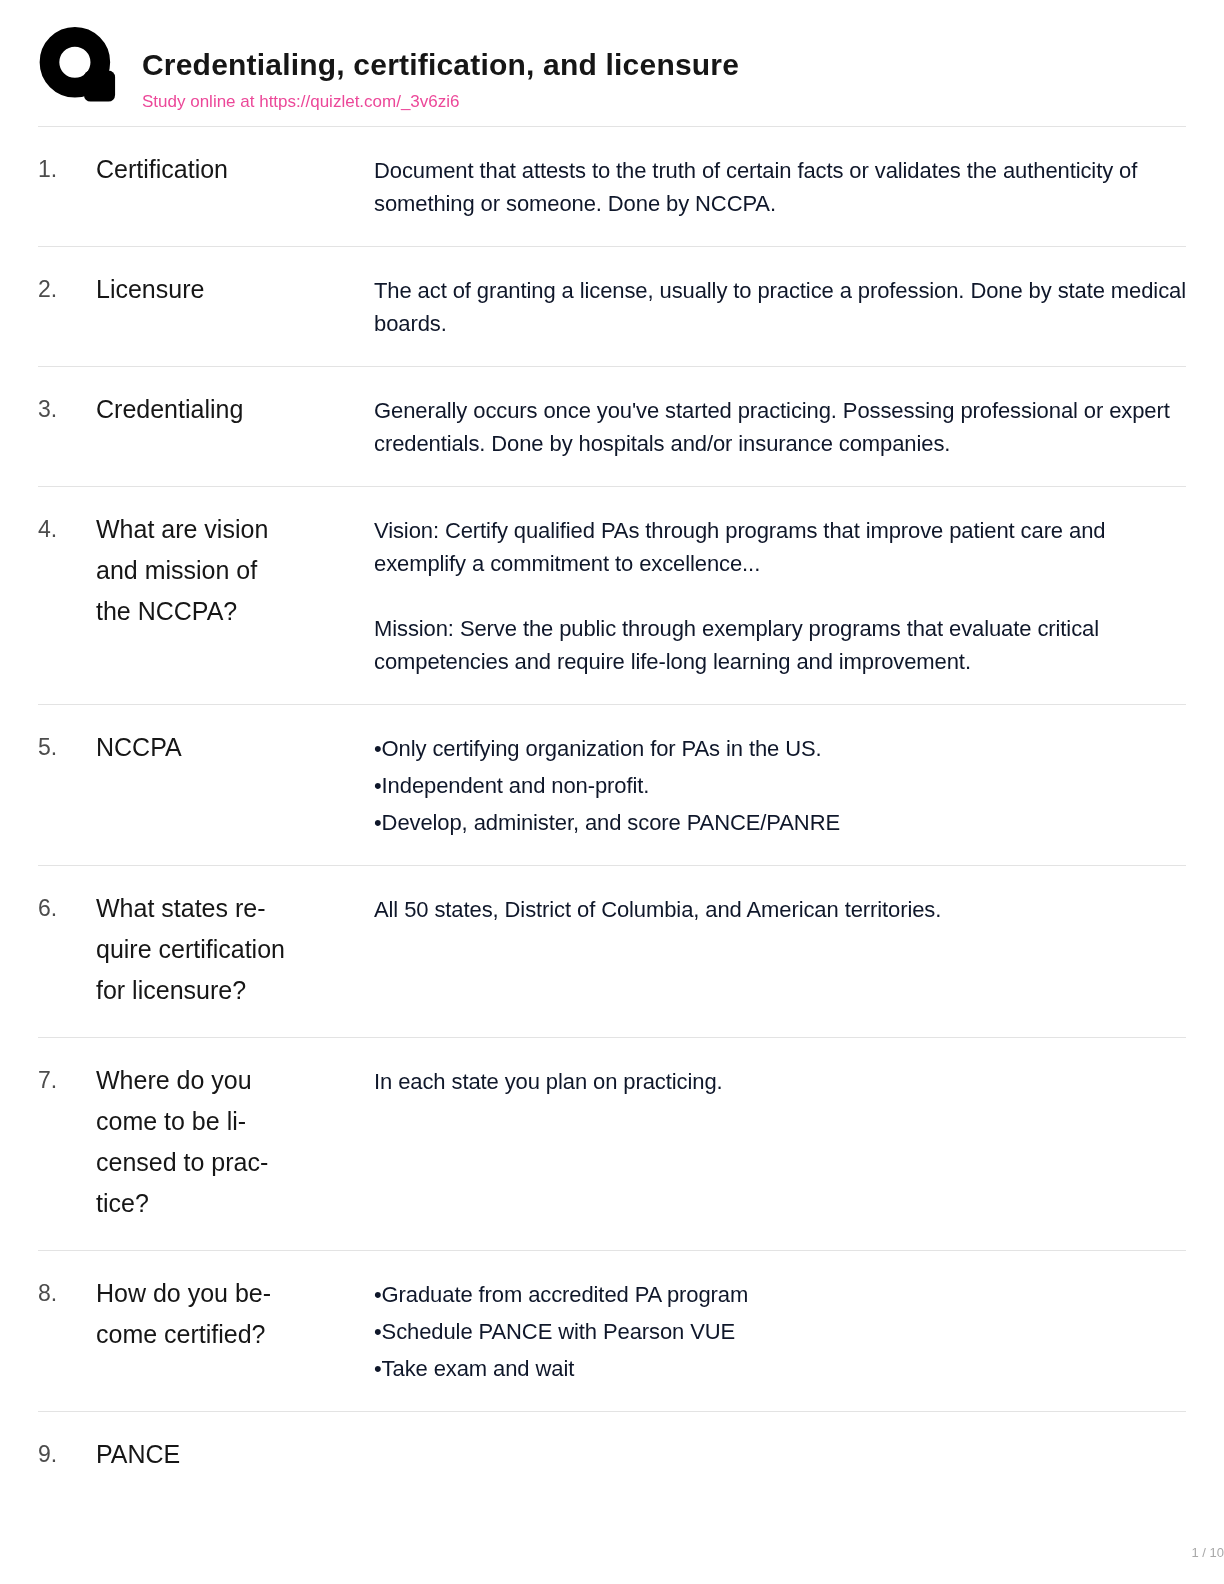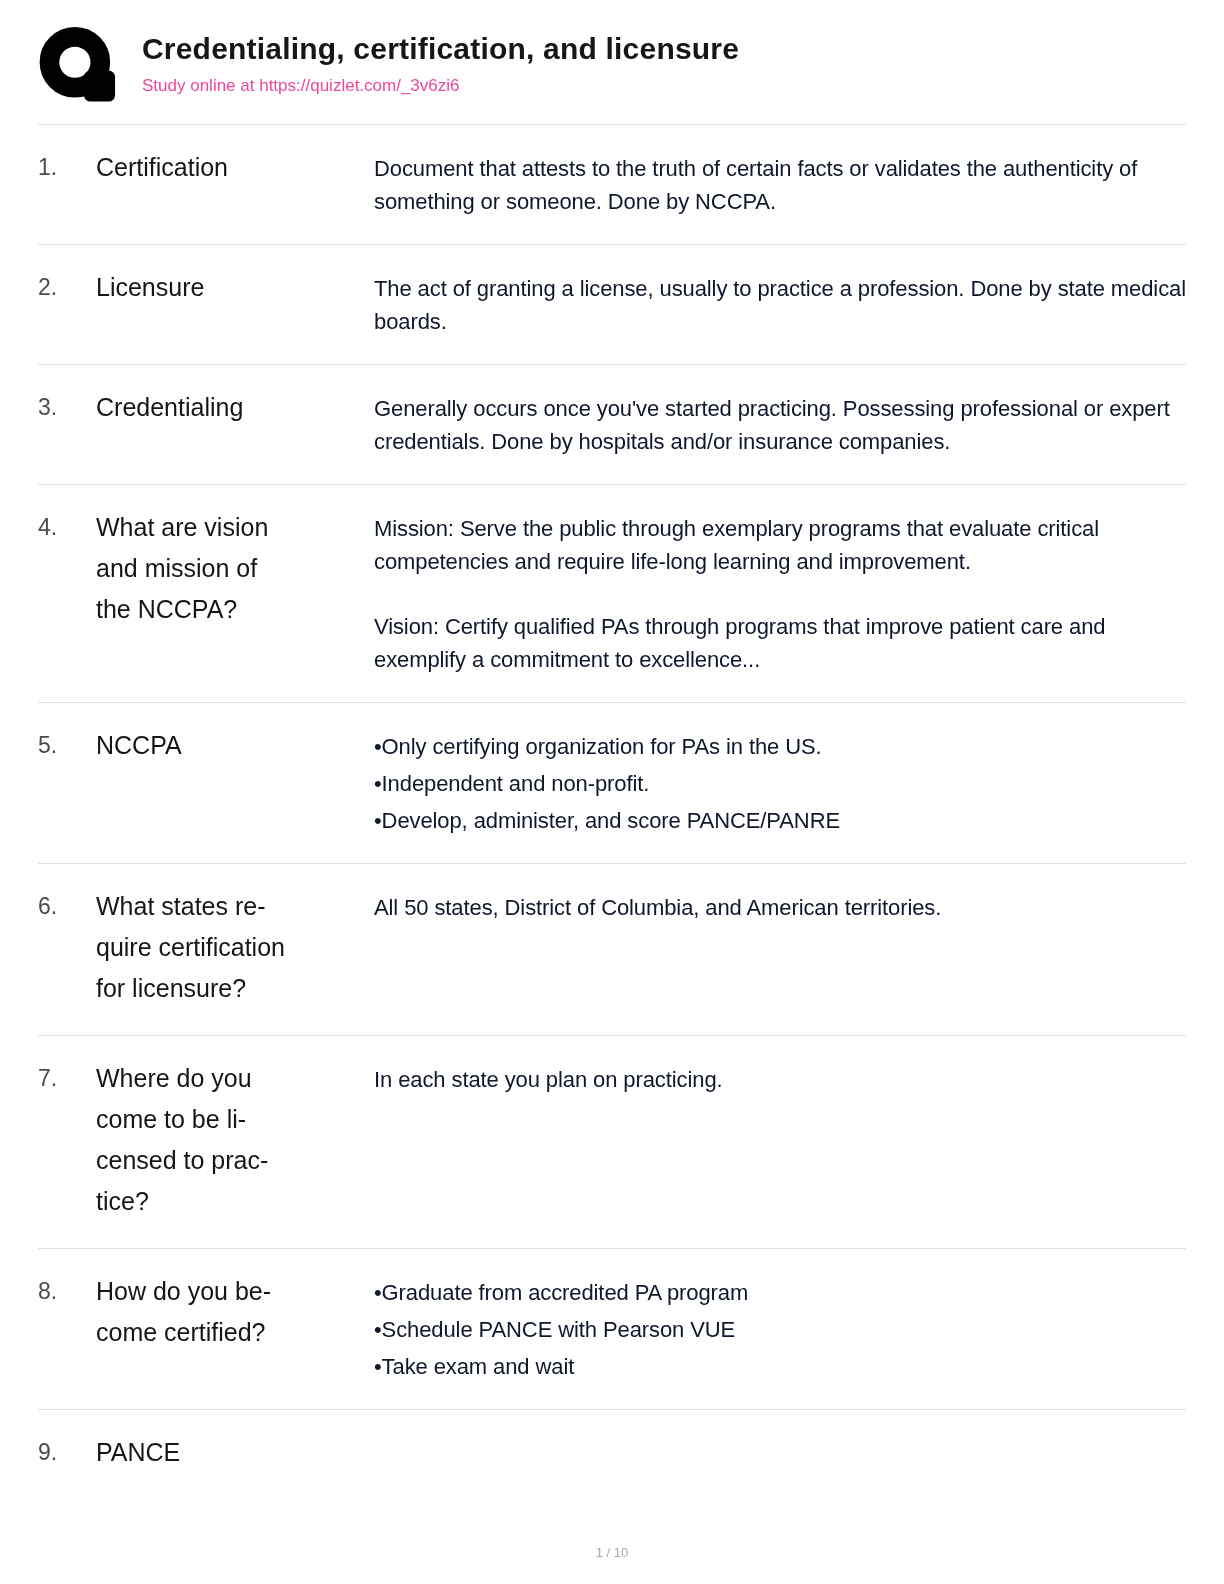--- a/index.html
+++ b/index.html
@@ -10,21 +10,21 @@
     font-family: "Liberation Sans", sans-serif;
     color: #1d1d1d;
   }
   .page { padding: 26px 38px 0 38px; }
 
   
   .header { display: flex; align-items: flex-start; gap: 22px; padding-bottom: 14px; border-bottom: 1px solid #e3e3e3; }
   .logo { width: 82px; height: 84px; flex: 0 0 auto; }
   .logo svg { display: block; }
   .header-text { padding-top: 6px; }
-  .title { font-size: 30px; font-weight: 700; color: #161616; letter-spacing: 0.2px; }
+  .title { font-size: 30px; font-weight: 700; color: #161616; letter-spacing: 0.2px; margin-top: 16px; }
   .subtitle { font-size: 17px; color: #ec4899; margin-top: 10px; font-weight: 400; }
 
   
   .card { display: flex; padding: 22px 0 26px 0; border-bottom: 1px solid #e3e3e3; }
   .card:last-child { border-bottom: none; }
   .card-num { width: 58px; flex: 0 0 auto; font-size: 23px; color: #4c4c4c; line-height: 41px; }
   .card-term {
     width: 278px; flex: 0 0 auto; padding-right: 8px;
     font-size: 25px; font-weight: 400; color: #161616;
     line-height: 41px; white-space: pre-line;
@@ -33,21 +33,21 @@
     flex: 1 1 auto; padding-top: 5px;
     font-size: 22px; color: #0f172a; line-height: 33px;
     white-space: pre-line; letter-spacing: -0.1px;
   }
   .card-def .para + .para { margin-top: 32px; }
   .card-def .para.bullet + .para.bullet { margin-top: 4px; }
 
   
   .footer {
     position: absolute; left: 0; bottom: 24px; width: 100%;
-    text-align: center; font-size: 13px; color: #a8a8a8;
+    text-align: right; font-size: 13px; color: #a8a8a8;
   }
 </style>
 </head>
 <body>
 
 <div class="page">
 
   <div class="header">
     <div class="logo">
       <svg width="82" height="84" viewBox="0 0 100 102" xmlns="http://www.w3.org/2000/svg" aria-hidden="true">
@@ -78,21 +78,21 @@
     <div class="card-num">3.</div>
     <div class="card-term">Credentialing</div>
     <div class="card-def"><div class="para">Generally occurs once you've started practicing. Possessing professional or expert credentials. Done by hospitals and/or insurance companies.</div></div>
   </div>
 
   <div class="card">
     <div class="card-num">4.</div>
     <div class="card-term">What are vision
 and mission of
 the NCCPA?</div>
-    <div class="card-def"><div class="para">Mission: Serve the public through exemplary programs that evaluate critical competencies and require life-long learning and improvement.</div><div class="para">Vision: Certify qualified PAs through programs that improve patient care and exemplify a commitment to excellence...</div></div>
+    <div class="card-def"><div class="para">Vision: Certify qualified PAs through programs that improve patient care and exemplify a commitment to excellence...</div><div class="para">Mission: Serve the public through exemplary programs that evaluate critical competencies and require life-long learning and improvement.</div></div>
   </div>
 
   <div class="card">
     <div class="card-num">5.</div>
     <div class="card-term">NCCPA</div>
     <div class="card-def"><div class="para bullet">•Only certifying organization for PAs in the US.</div><div class="para bullet">•Independent and non-profit.</div><div class="para bullet">•Develop, administer, and score PANCE/PANRE</div></div>
   </div>
 
   <div class="card">
     <div class="card-num">6.</div>

